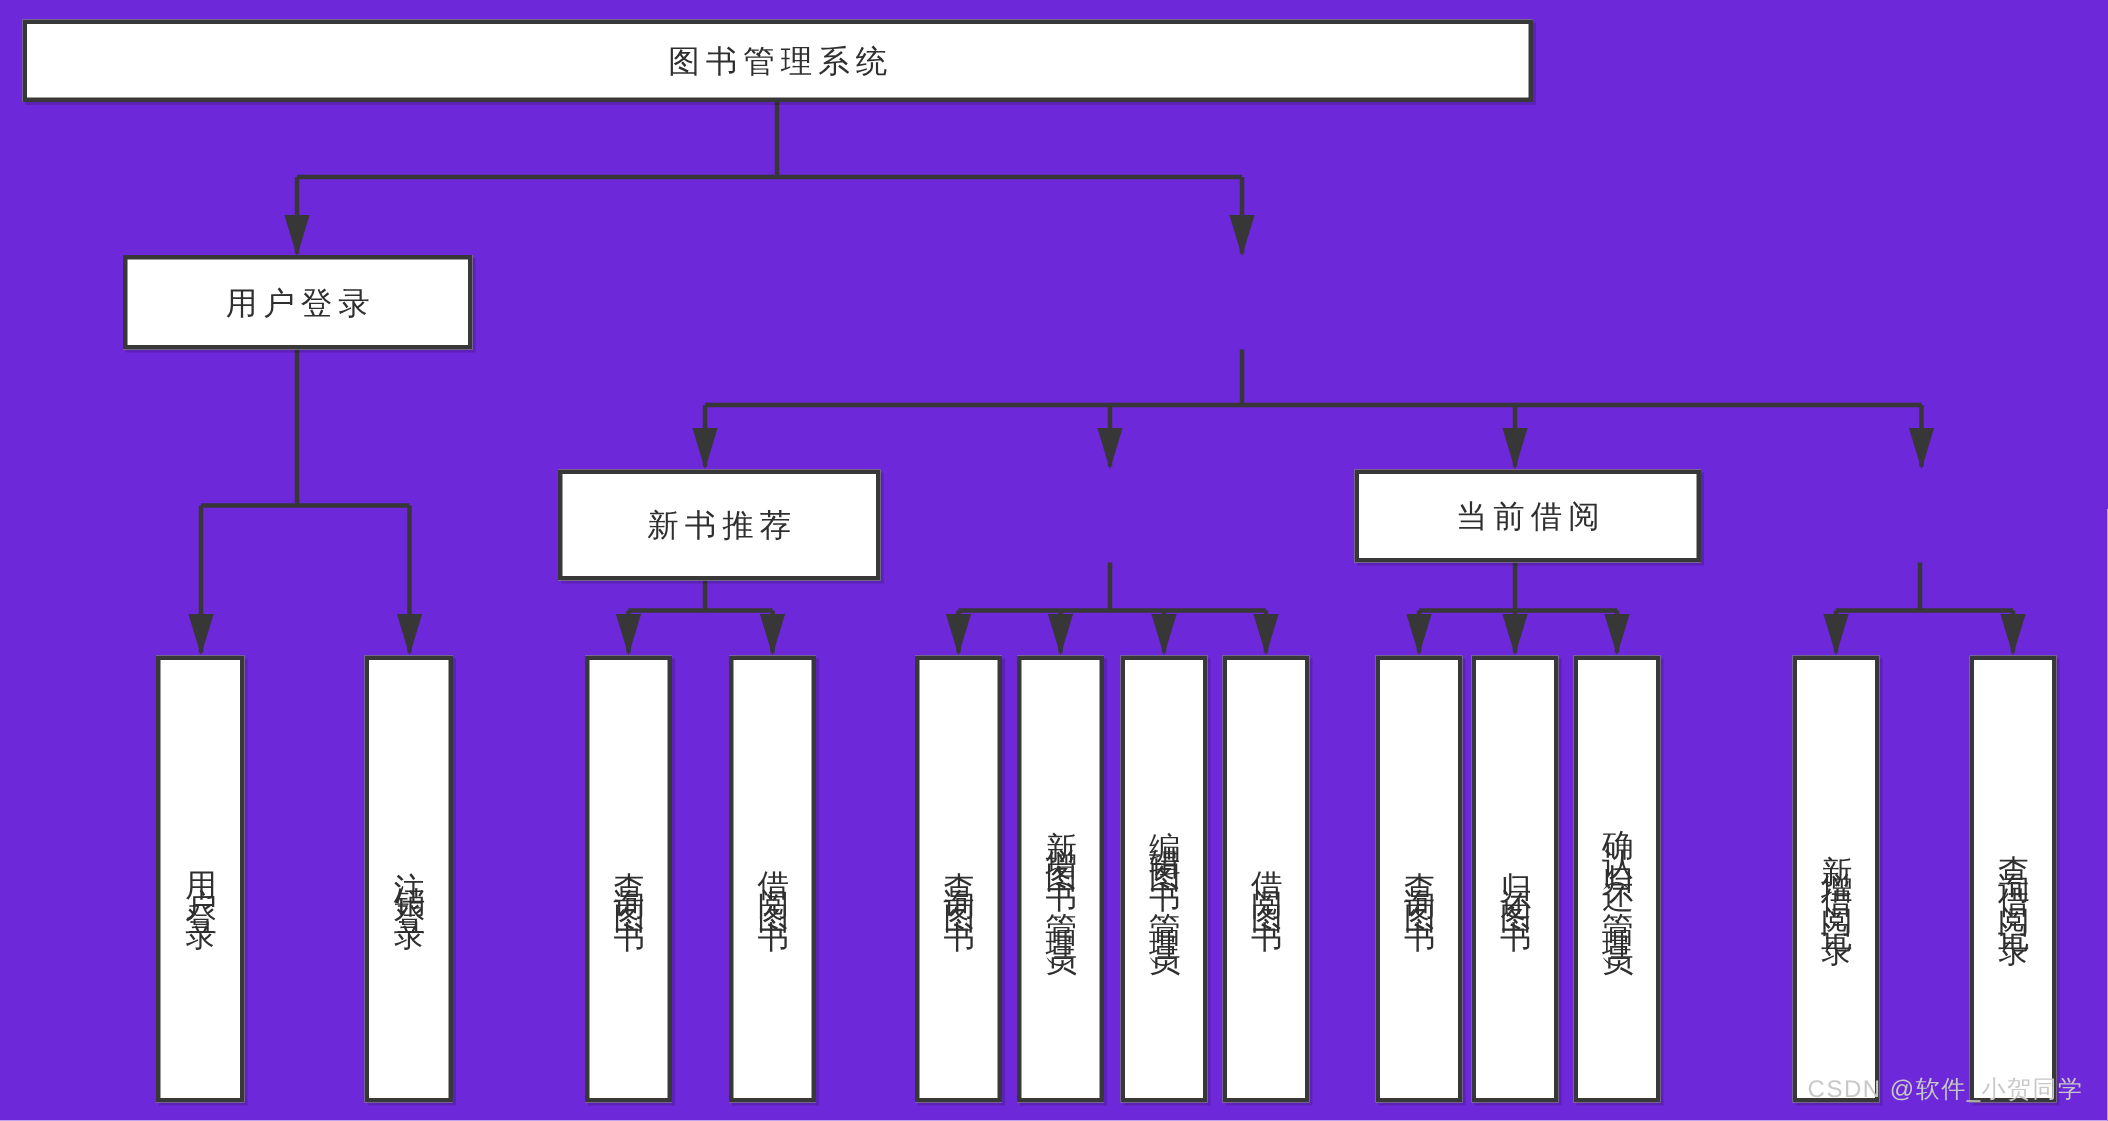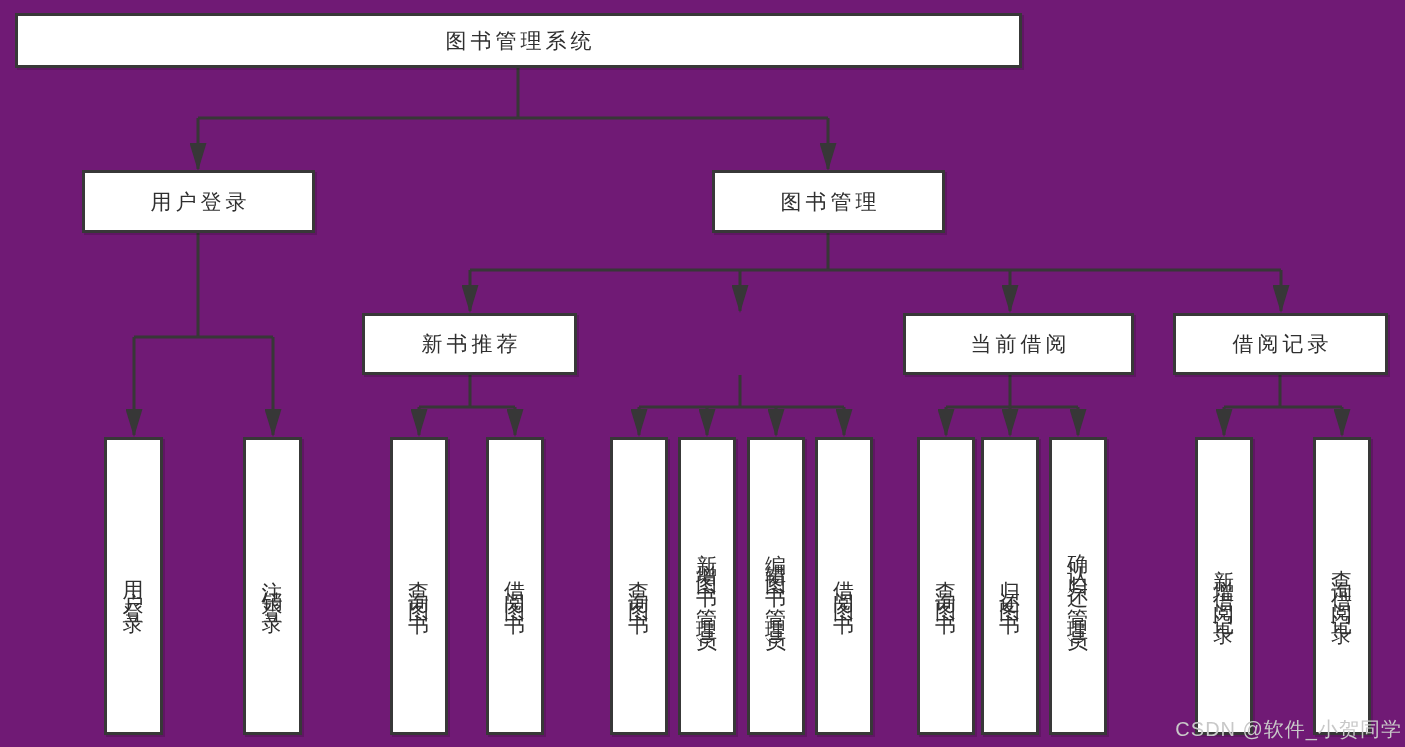--- a/index.html
+++ b/index.html
@@ -1,19 +1,19 @@
 <!DOCTYPE html>
 <html><head>
 <meta charset="utf-8">
 <style>
   html,body{margin:0;padding:0;background:#ffffff;}
   #stage{
     position:relative;
     width:1405px;height:747px;
-    background:#701a75;
+    background:#6d28d9;
     font-family:"Liberation Sans","DejaVu Sans",sans-serif;
     overflow:hidden;
   }
   #connectors{position:absolute;left:0;top:0;pointer-events:none;}
   .node{
     position:absolute;
     box-sizing:border-box;
     background:#ffffff;
     border:3px solid #383838;
     box-shadow:2px 2px 0 rgba(0,0,0,0.15);
@@ -28,22 +28,22 @@
     white-space:nowrap;
   }
   .node.v .lbl{
     writing-mode:vertical-rl;
     font-size:21px;
     letter-spacing:11px;
     line-height:1;
   }
   .watermark{
     position:absolute;
-    top:716px;right:3px;
-    font-size:20px;
+    top:716px;right:16px;
+    font-size:16px;
     color:#c8c8c8;
     letter-spacing:1px;
     z-index:6;
     white-space:nowrap;
     margin-left:24px;
   }
 </style>
 </head>
 <body>
 
@@ -99,32 +99,26 @@
     </g>
   </svg>
 
   <div class="node h" style="left:15px;top:13px;width:1007px;height:55px">
     <span class="lbl">图书管理系统</span>
   </div>
 
   <div class="node h" style="left:82px;top:170px;width:233px;height:63px">
     <span class="lbl">用户登录</span>
   </div>
-  <div class="node h" style="left:712px;top:170px;width:233px;height:63px">
-    <span class="lbl">图书管理</span>
-  </div>
 
-  <div class="node h" style="left:362px;top:313px;width:215px;height:62px">
+  <div class="node h" style="left:372px;top:313px;width:215px;height:74px">
     <span class="lbl">新书推荐</span>
   </div>
   <div class="node h" style="left:903px;top:313px;width:231px;height:62px">
     <span class="lbl">当前借阅</span>
-  </div>
-  <div class="node h" style="left:1173px;top:313px;width:215px;height:62px">
-    <span class="lbl">借阅记录</span>
   </div>
 
   <div class="node v" style="left:104px;top:437px;width:59px;height:298px">
     <span class="lbl">用户登录</span>
   </div>
   <div class="node v" style="left:243px;top:437px;width:59px;height:298px">
     <span class="lbl">注销登录</span>
   </div>
 
   <div class="node v" style="left:390px;top:437px;width:58px;height:298px">

